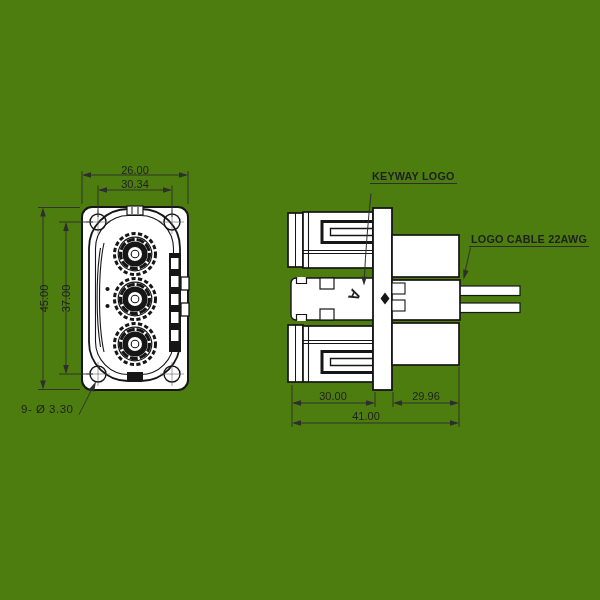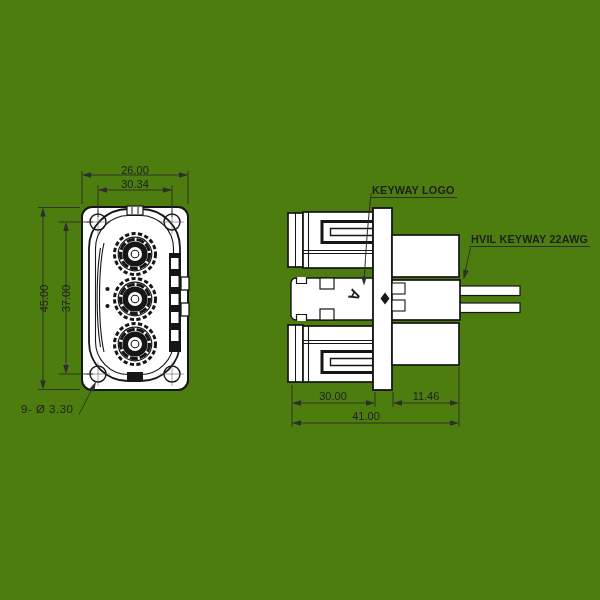--- a/index.html
+++ b/index.html
@@ -191,21 +191,21 @@
     </g>
   </g>
 </svg>
 
 <div class="lbl ctr" style="left:105px;top:163.5px;">26.00</div>
 <div class="lbl ctr" style="left:105px;top:177.5px;">30.34</div>
 <div class="lbl rot" style="left:14px;top:291.5px;">45.00</div>
 <div class="lbl rot" style="left:36px;top:291.5px;">37.00</div>
 <div class="lbl callout-lbl" style="left:21px;top:402.5px;">9- Ø 3.30</div>
 
-<div class="lbl leader-lbl" style="left:370px;top:184px;">KEYWAY LOGO</div>
-<div class="lbl leader-lbl" style="left:469px;top:233px;">HVIL KEYWAY 22AWG</div>
+<div class="lbl leader-lbl" style="left:370px;top:170px;">KEYWAY LOGO</div>
+<div class="lbl leader-lbl" style="left:469px;top:233px;">LOGO CABLE 22AWG</div>
 <div class="lbl keyway-letter" style="left:349px;top:289px;">A</div>
 
 <div class="lbl ctr" style="left:303px;top:389.5px;">30.00</div>
-<div class="lbl ctr" style="left:396px;top:389.5px;">11.46</div>
+<div class="lbl ctr" style="left:396px;top:389.5px;">29.96</div>
 <div class="lbl ctr" style="left:336px;top:409.5px;">41.00</div>
 
 </div>
 
 </body></html>

